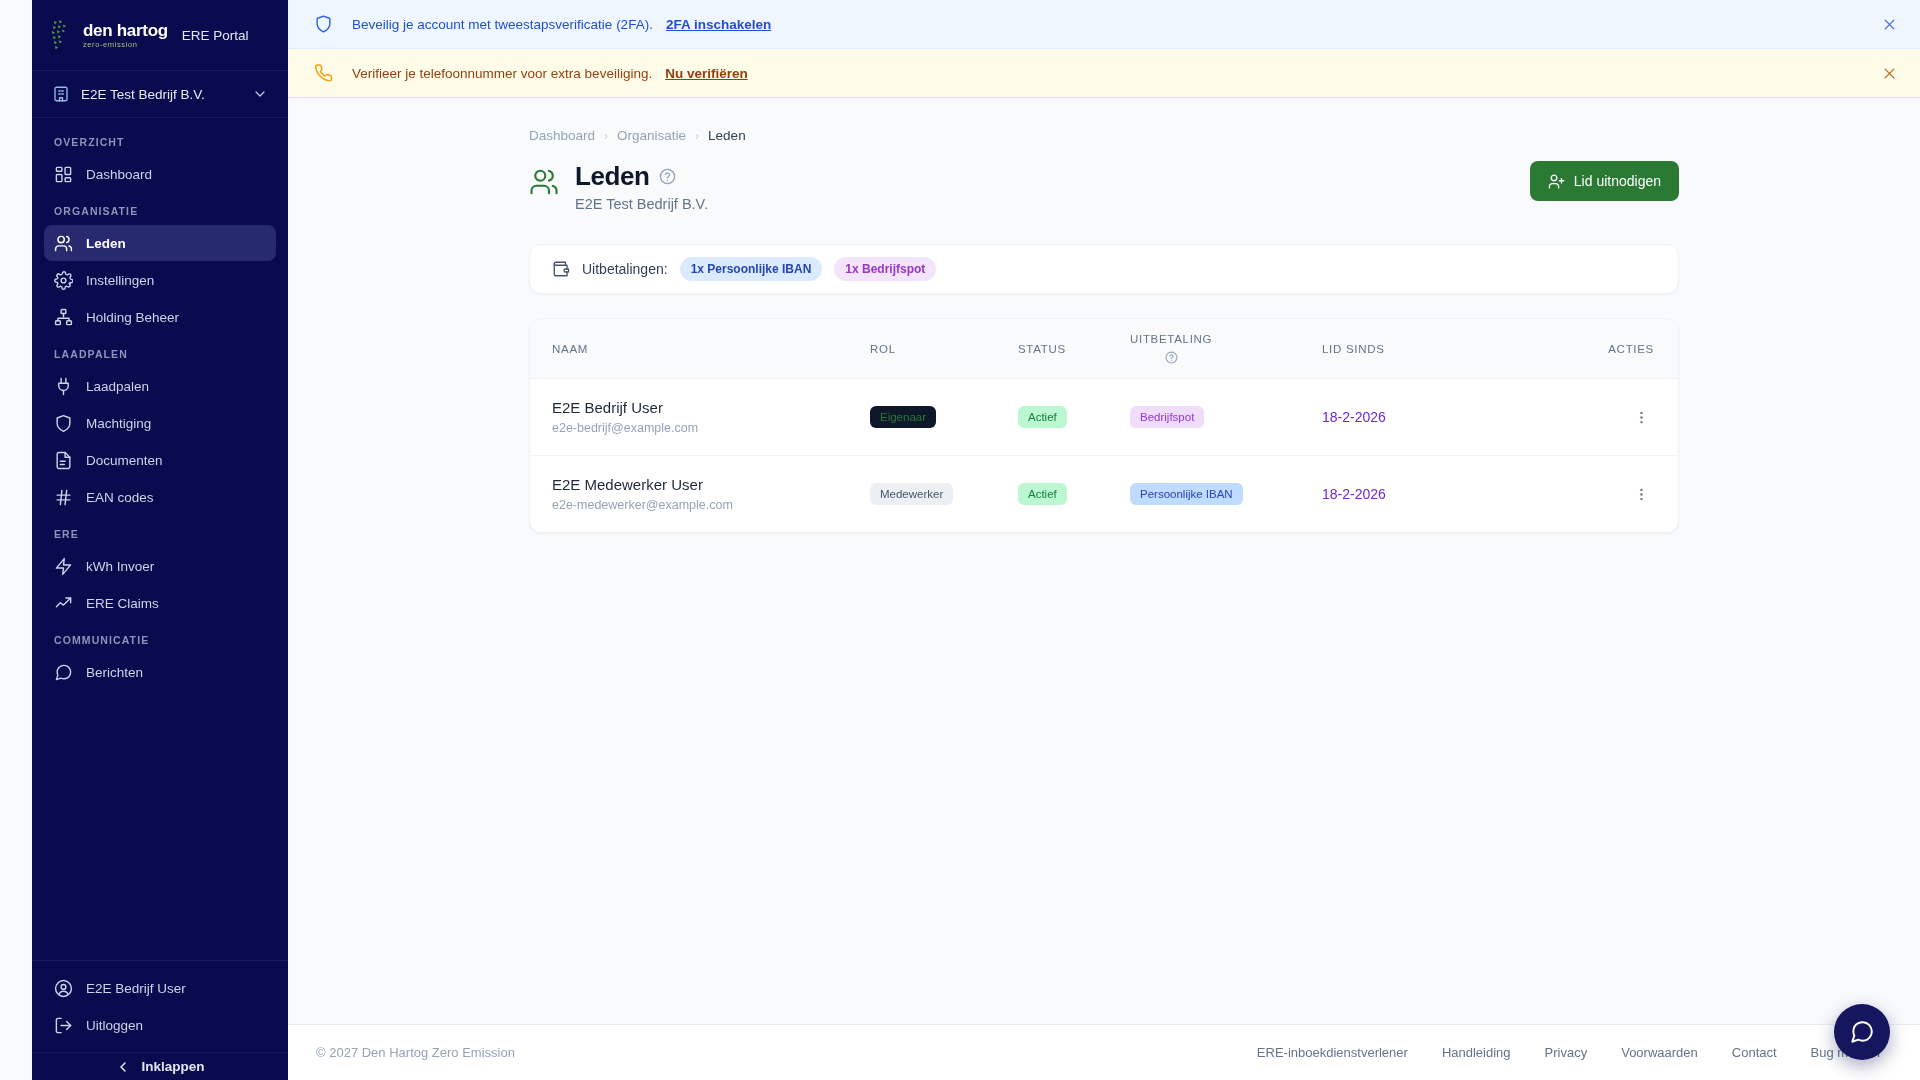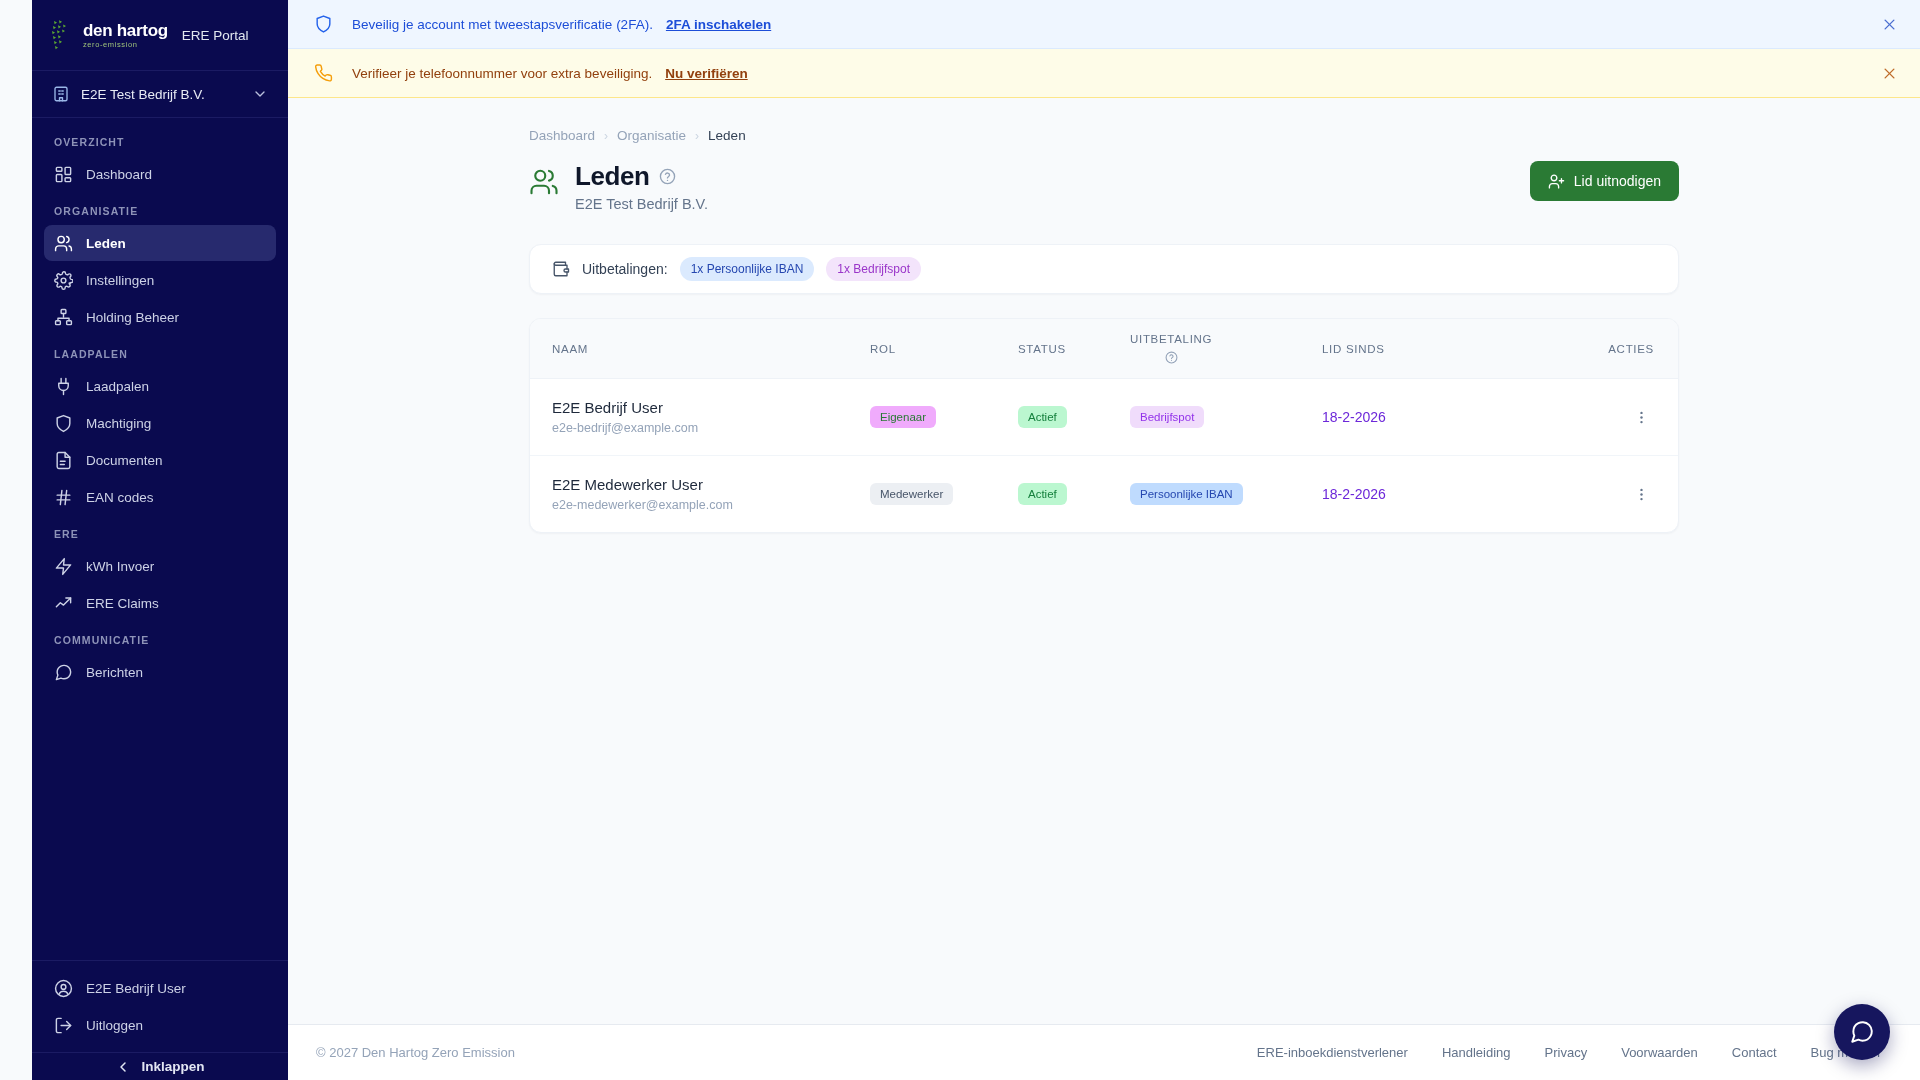--- a/index.html
+++ b/index.html
@@ -110,21 +110,21 @@
   }
 
   .payout-card {
     margin-top: 32px; background: #fff; border: 1px solid #eef2f7;
     border-radius: 12px; height: 50px; display: flex; align-items: center;
     gap: 12px; padding: 0 22px; box-shadow: 0 1px 2px rgba(15,23,42,.04);
   }
   .payout-label { font-size: 14px; color: #334155; }
   .chip {
     display: inline-flex; align-items: center; height: 23px; padding: 12px 11px;
-    border-radius: 999px; font-size: 12px; font-weight: 400; white-space: nowrap;
+    border-radius: 999px; font-size: 12px; font-weight: 700; white-space: nowrap;
   }
   .chip-iban { background: #dbeafe; color: #2547b0; }
   .chip-spot { background: #f3e4fb; color: #9a35c9; }
 
   .table-card {
     margin-top: 24px; background: #fff; border: 1px solid #eef2f7;
     border-radius: 12px; box-shadow: 0 1px 2px rgba(15,23,42,.04); overflow: hidden;
   }
   table { width: 100%; border-collapse: collapse; }
   thead th {
@@ -142,21 +142,21 @@
 
   tbody td { padding: 20px 0; border-bottom: 1px solid #f1f5f9; vertical-align: middle; }
   tbody tr:last-child td { border-bottom: none; }
   td.c-naam { padding-left: 22px; }
   .member-name { font-size: 15px; color: #1e293b; }
   .member-email { font-size: 12.5px; color: #94a3b8; margin-top: 5px; }
   .badge {
     display: inline-flex; align-items: center; height: 22px; padding: 0 10px;
     border-radius: 6px; font-size: 11.5px; white-space: nowrap;
   }
-  .badge-owner { background: #f0abfc; color: #2a7a34; }
+  .badge-owner { background: #0f172a; color: #2a7a34; }
   .badge-employee { background: #eceff3; color: #475569; }
   .badge-active { background: #bbf7d0; color: #15803d; }
   .badge-spot { background: #f0dcfb; color: #9333ea; }
   .badge-iban { background: #bfdbfe; color: #2547b0; }
   .date-cell { font-size: 14px; color: #6d28d9; }
   td.c-acties { text-align: right; padding-right: 24px; }
   .kebab { display: inline-flex; cursor: pointer; padding: 4px; border-radius: 6px; }
 
   
   .footer {

